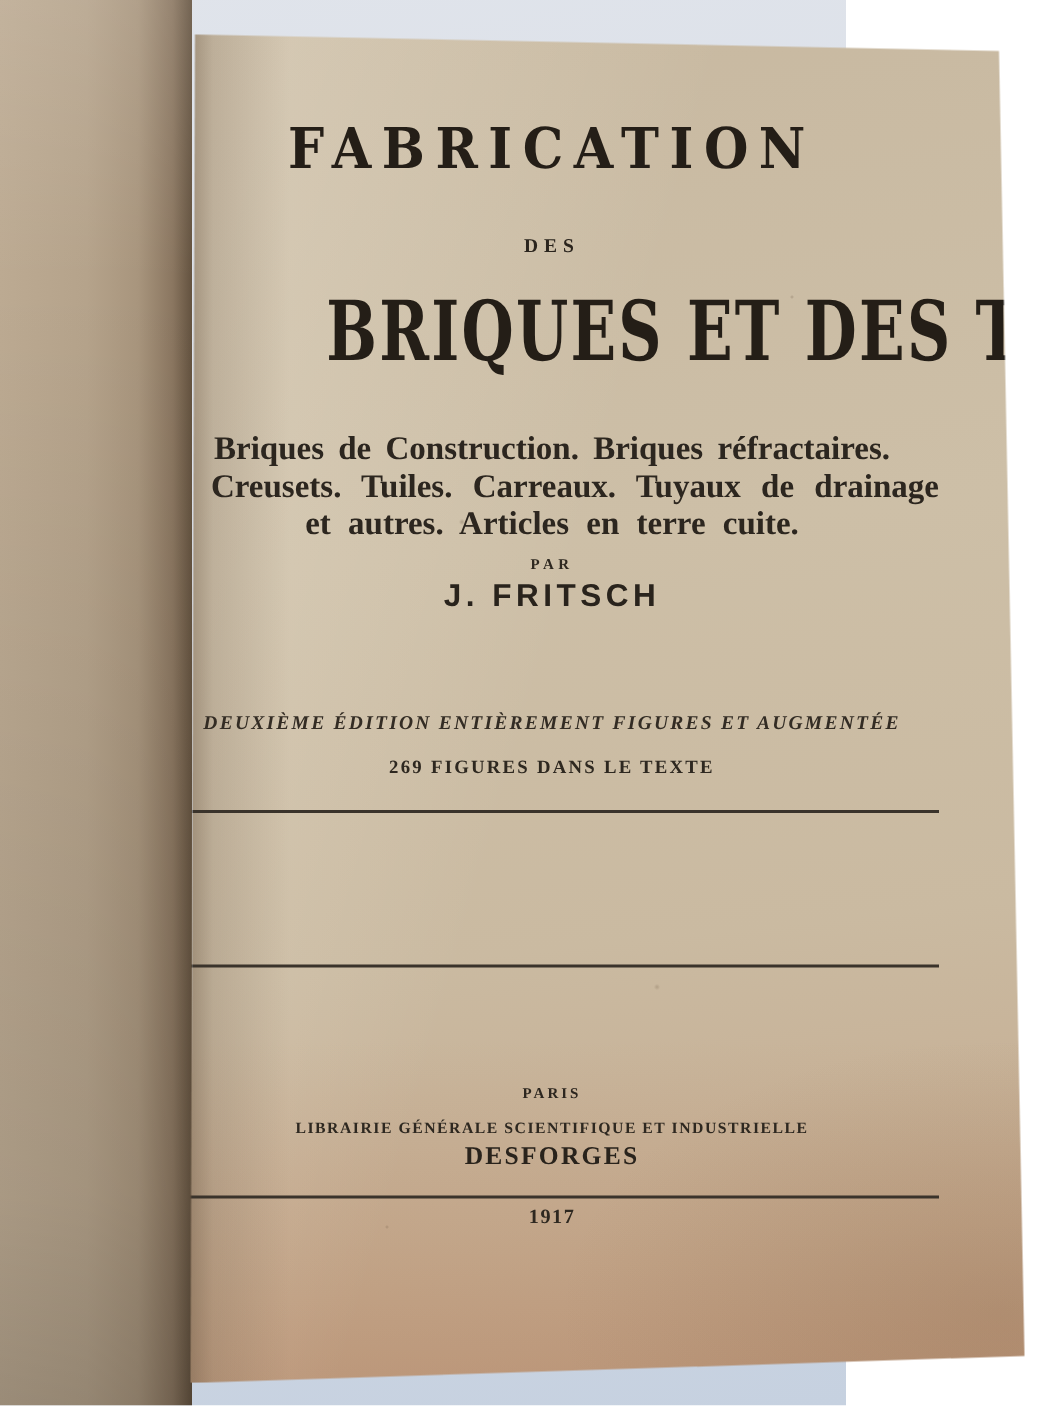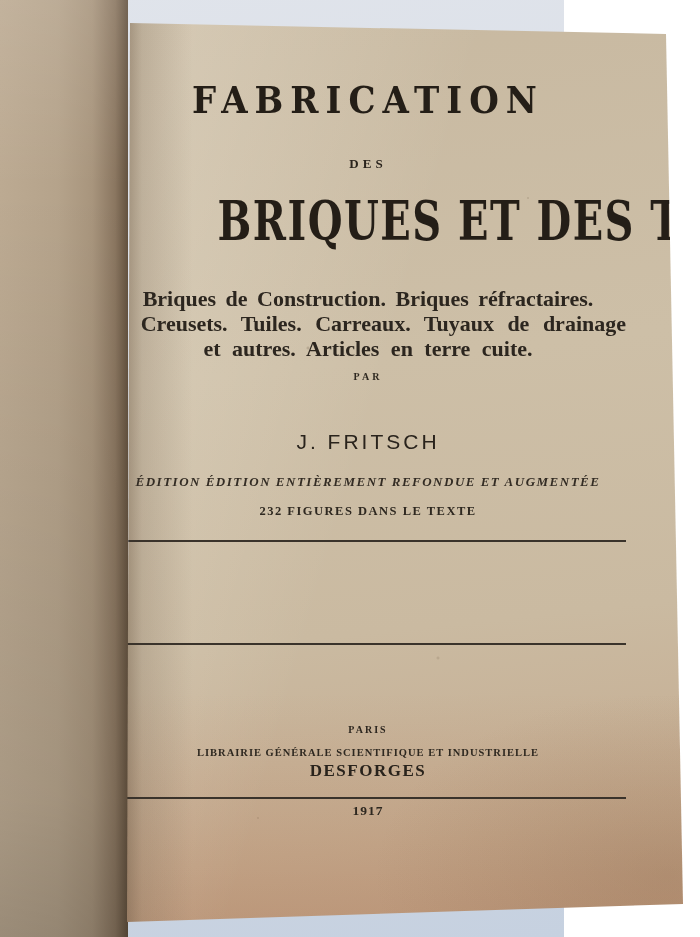--- a/index.html
+++ b/index.html
@@ -59,23 +59,22 @@
     transform: scale(0.74, 1.02); transform-origin: center top;
   }
   .subtitle { top: 268px; font-size: 22px; font-weight: bold; line-height: 25px; color: #2c261f; }
   .subtitle .l1 { word-spacing: 4px; }
   .subtitle .l2 { word-spacing: 8px; text-align: right; }
   .subtitle .l3 { word-spacing: 6px; }
 
   .byline-label { top: 353px; font-size: 10px; font-weight: bold; letter-spacing: 3px; }
   .author-name {
     top: 368px; font-family: "Liberation Sans", sans-serif;
-    font-size: 21px; font-weight: normal; letter-spacing: 3px; color: #292County;
+    font-size: 21px; font-weight: bold; letter-spacing: 3px; color: #292County;
     color: #29231c;
-    margin-top: 44px;
   }
   .author-role {
     top: 397px; font-family: "Liberation Sans", sans-serif;
     font-size: 12px; font-weight: bold; letter-spacing: 3px; color: #2c261f;
   }
   .edition-note {
     top: 456px; font-style: italic; font-weight: bold;
     font-size: 13px; letter-spacing: 1.5px; color: #332c24; white-space: nowrap;
   }
   .figures-note { top: 486px; font-size: 12.5px; font-weight: bold; letter-spacing: 1.5px; }
@@ -114,23 +113,23 @@
         <div class="l1">Briques de Construction. Briques réfractaires.</div>
         <div class="l2">Creusets. Tuiles. Carreaux. Tuyaux de drainage</div>
         <div class="l3">et autres. Articles en terre cuite.</div>
       </div>
 
       <div class="byline-label">PAR</div>
 
       <div class="author-name">J. FRITSCH</div>
 
 
-      <div class="edition-note">ÉDITION ÉDITION ENTIÈREMENT REFONDUE ET AUGMENTÉE</div>
+      <div class="edition-note">DEUXIÈME ÉDITION ENTIÈREMENT FIGURES ET AUGMENTÉE</div>
 
-      <div class="figures-note">232 FIGURES DANS LE TEXTE</div>
+      <div class="figures-note">269 FIGURES DANS LE TEXTE</div>
 
       <div class="rule rule-1"></div>
 
 
       <div class="rule rule-2"></div>
 
       <div class="imprint-city">PARIS</div>
 
       <div class="imprint-publisher-line">LIBRAIRIE GÉNÉRALE SCIENTIFIQUE ET INDUSTRIELLE</div>
 

